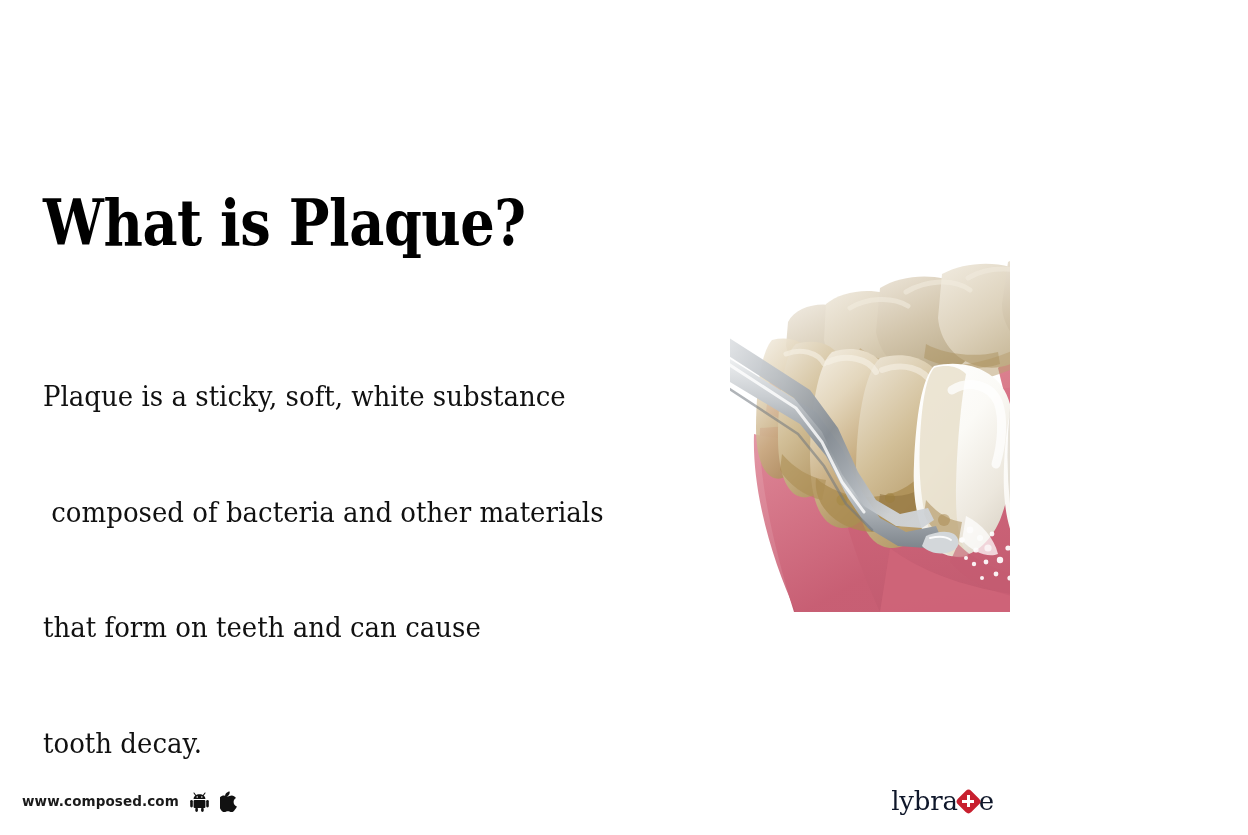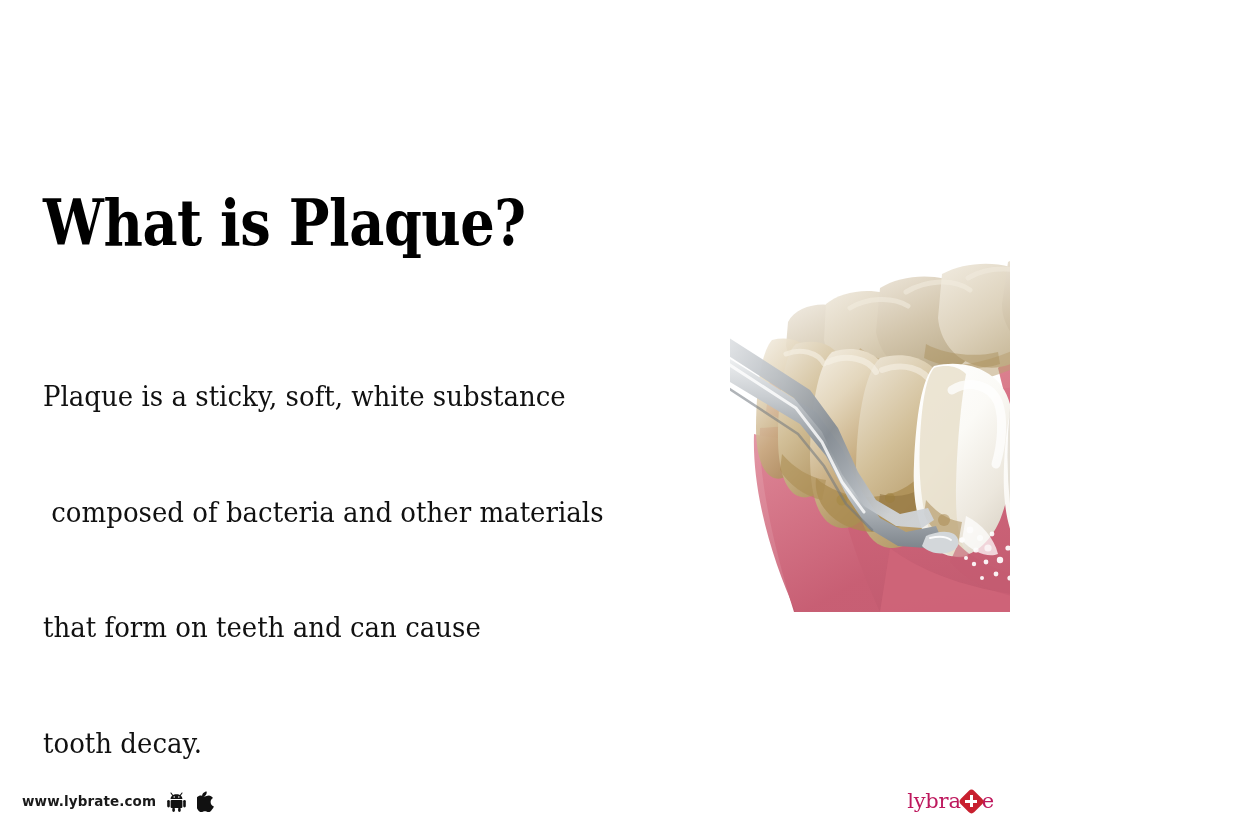--- a/index.html
+++ b/index.html
@@ -85,23 +85,23 @@
   .brand-logo {
     position: absolute;
     right: 16px;
     top: 786px;
     display: flex;
     align-items: center;
     height: 30px;
   }
   .brand-text {
     font-family: "DejaVu Serif", "Liberation Serif", serif;
-    font-size: 21px;
+    font-size: 26px;
     font-weight: normal;
-    color: #be185d;
+    color: #0f172a;
     letter-spacing: -0.2px;
     line-height: 30px;
     white-space: nowrap;
   }
   .brand-mark {
     position: relative;
     width: 23px;
     height: 23px;
     margin: 0 -1px 0 -1px;
     flex: 0 0 auto;
@@ -367,21 +367,21 @@
 
           <path d="M196,288 C206,284 216,282 224,286 C230,290 230,298 224,302 C214,308 200,306 192,298 Z" fill="#d3d7da"></path>
           <path d="M200,290 C208,288 216,288 221,292" stroke="#ffffff" stroke-width="2" fill="none" opacity="0.9" stroke-linecap="round"></path>
         </g>
 
       </g>
     </svg>
   </div>
 
   <div class="footer-left">
-    <span class="site-url">www.lybrate.com</span>
+    <span class="site-url">www.composed.com</span>
 
     <span>
       <svg class="store-icon" width="19" height="21" viewBox="0 0 19 21" xmlns="http://www.w3.org/2000/svg">
         <g fill="#111111">
           <path d="M4.0,2.0 L5.6,4.3" stroke="#111111" stroke-width="1.1" stroke-linecap="round"></path>
           <path d="M15.0,2.0 L13.4,4.3" stroke="#111111" stroke-width="1.1" stroke-linecap="round"></path>
           <path d="M3.6,8.0 C3.6,5.1 6.2,3.3 9.5,3.3 C12.8,3.3 15.4,5.1 15.4,8.0 Z"></path>
           <circle cx="7.2" cy="6.0" r="0.75" fill="#ffffff"></circle>
           <circle cx="11.8" cy="6.0" r="0.75" fill="#ffffff"></circle>
           <rect x="3.6" y="9.0" width="11.8" height="8.0" rx="1.0"></rect>

